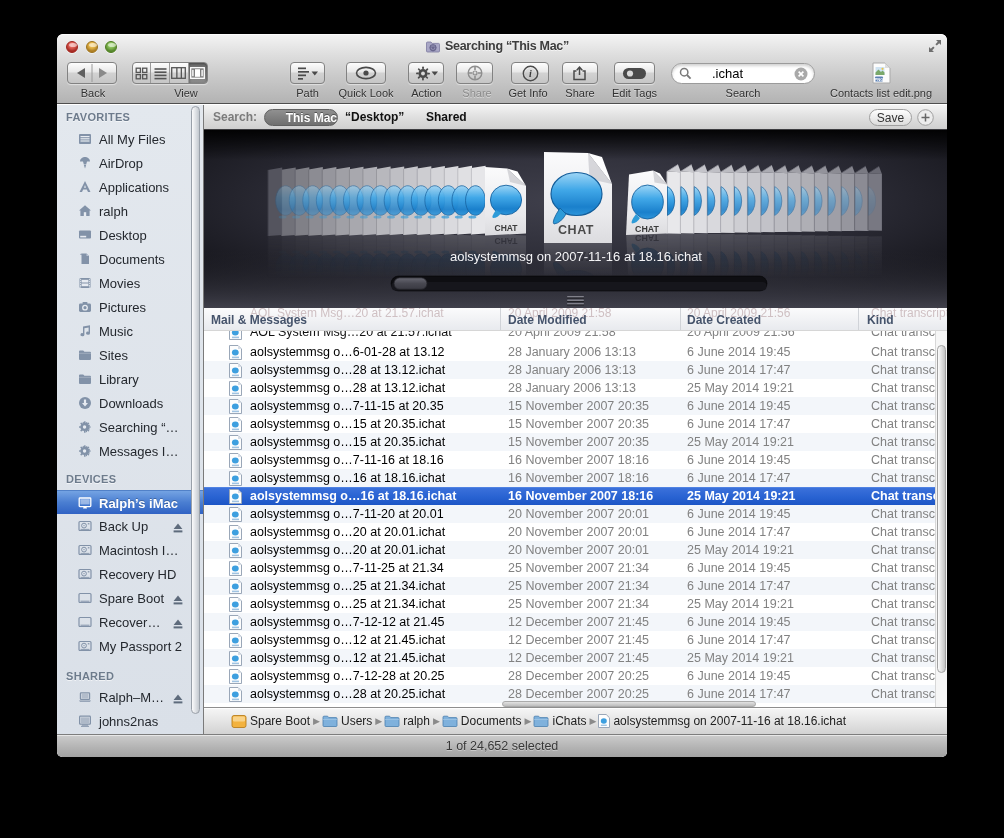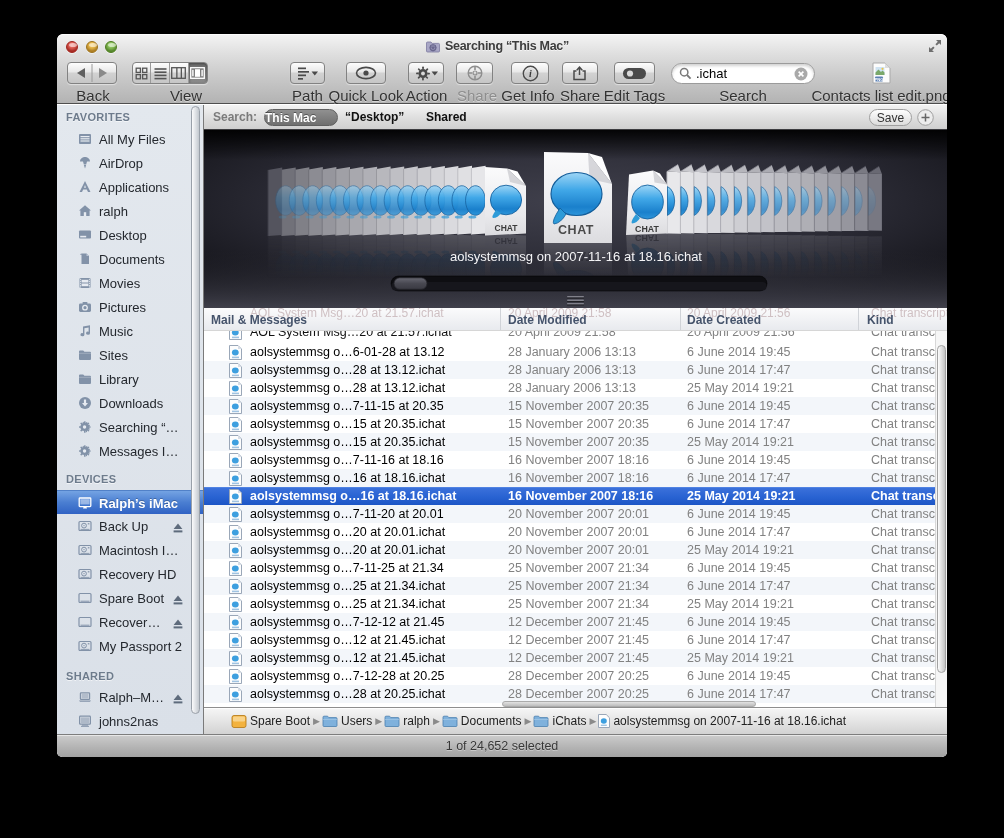--- a/index.html
+++ b/index.html
@@ -9,21 +9,21 @@
   background:linear-gradient(180deg,#f4f4f4 0%,#dedede 30%,#c9c9c9 62%,#b3b3b3 100%);
   border-bottom:1px solid #4e4e4e; border-radius:6px 6px 0 0;
   box-shadow:inset 0 1px 0 rgba(255,255,255,0.7); }
 .tl { position:absolute; top:6.5px; width:12px; height:12px; border-radius:50%; }
 .tl i { position:absolute; left:2px; top:1px; width:8px; height:4px; border-radius:50%; background:rgba(255,255,255,0.55); }
 #title { position:absolute; top:5px; left:388px; letter-spacing:-0.3px; font-size:12.5px; font-weight:bold; color:#3d3d3d; text-shadow:0 1px 0 rgba(255,255,255,0.6); }
 #fsbtn { position:absolute; right:5px; top:5px; }
 .tbtn { position:absolute; top:28px; height:22px; border:1px solid #828282; border-radius:4px;
   background:linear-gradient(180deg,#fdfdfd,#e8e8e8 45%,#d2d2d2 50%,#c6c6c6);
   box-shadow:0 1px 1px rgba(255,255,255,0.5); display:flex; align-items:center; justify-content:center; }
-.tlab { position:absolute; top:53px; font-size:15px; color:#323232; text-shadow:0 1px 0 rgba(255,255,255,0.45); transform:translateX(-50%); white-space:nowrap;text-align:right; }
+.tlab { position:absolute; top:53px; font-size:11px; color:#323232; text-shadow:0 1px 0 rgba(255,255,255,0.45); transform:translateX(-50%); white-space:nowrap;text-align:right; }
 .tlab.dis { color:#8e8e8e; }
 #sbar { position:absolute; left:0; top:71px; width:146px; height:630px;
   background:linear-gradient(180deg,#e3e8ee,#dae0e8); }
 #sdiv { position:absolute; left:146px; top:71px; width:1px; height:630px; background:#7a7a7a; }
 .sbh { position:absolute; left:9px; font-size:11px; font-weight:bold; color:#6d7b8c; letter-spacing:0.3px; text-shadow:0 1px 0 rgba(255,255,255,0.6); }
 .sbi { position:absolute; left:0; width:146px; height:24px; }
 .sbi .sic { position:absolute; left:20px; top:4px; width:16px; height:16px; }
 .sbi .slb { position:absolute; left:42px; top:5px; font-size:13px; color:#24282e; white-space:nowrap; }
 .sbi .ej { position:absolute; left:115px; top:6px; }
 .sbi.sel { background:linear-gradient(180deg,#74a3e3,#4a7ed1 50%,#3063c4); border-top:1px solid #5181c8; }
@@ -187,21 +187,21 @@
         <rect x="1" y="1" width="23" height="11" rx="5.5" fill="#4a4a4a"></rect>
         <circle cx="8" cy="6.5" r="3.1" fill="#d9d9d9"></circle>
       </svg>
     </div>
 <div style="position:absolute;left:614px;top:29px;width:144px;height:21px;border-radius:11px;
 background:#fff;border:1px solid #9b9b9b;box-shadow:inset 0 2px 3px rgba(0,0,0,0.18);display:flex;align-items:center">
 <svg style="margin-left:7px" width="13" height="13" viewBox="0 0 13 13">
         <circle cx="5.2" cy="5.2" r="3.7" fill="none" stroke="#7a7a7a" stroke-width="1.5"></circle>
         <line x1="8" y1="8" x2="11.6" y2="11.6" stroke="#7a7a7a" stroke-width="1.8"></line>
       </svg>
-<span style="font-size:13px;color:#000;margin-left:4px">.ichat</span>
+<span style="font-size:13px;color:#000;margin-left:20px">.ichat</span>
 <svg style="position:absolute;right:6px" width="14" height="14" viewBox="0 0 14 14">
         <circle cx="7" cy="7" r="6.5" fill="#a9a9a9"></circle>
         <path d="M4.6 4.6 L9.4 9.4 M9.4 4.6 L4.6 9.4" stroke="#fff" stroke-width="1.6"></path>
       </svg>
 </div>
 <svg style="position:absolute;left:815px;top:28px" width="19" height="22" viewBox="0 0 19 22">
 <path d="M1 1 L13 1 L18 6 L18 21 L1 21 Z" fill="#fcfcfc" stroke="#aaa" stroke-width="1"></path>
 <path d="M13 1 L18 6 L13 6 Z" fill="#ddd"></path>
 <rect x="3.5" y="5" width="9" height="8" fill="#cfe3f2"></rect>
 <path d="M3.5 10.5 L6.5 7.5 L9 10 L10.5 8.5 L12.5 10.5 L12.5 13 L3.5 13 Z" fill="#7aa86a"></path>
@@ -449,21 +449,21 @@
           </svg></span>
         <span class="slb">johns2nas</span>
       </div>
     </div>
 <div id="sscroll"></div>
 <div id="sdiv"></div>
 <div id="srow">
 <span class="lab" style="left:9px;color:#7b7b7b">Search:</span>
 <span style="position:absolute;left:60px;top:4px;width:74px;height:17px;border-radius:9px;
 background:linear-gradient(180deg,#909090,#6f6f6f);border:1px solid #606060;color:#fff;font-size:12px;font-weight:bold;
-text-align:left;line-height:16px;text-shadow:0 -1px 0 rgba(0,0,0,0.4)">This Mac</span>
+text-align:right;line-height:16px;text-shadow:0 -1px 0 rgba(0,0,0,0.4)">This Mac</span>
 <span class="lab" style="left:141px;color:#111">“Desktop”</span>
 <span class="lab" style="left:222px;color:#111">Shared</span>
 <span style="position:absolute;left:665px;top:4px;width:43px;height:17px;border-radius:9px;
 background:linear-gradient(180deg,#fefefe,#dcdcdc);border:1px solid #9f9f9f;color:#333;font-size:12px;
 text-align:center;line-height:16px">Save</span>
 <svg style="position:absolute;left:713px;top:4px" width="17" height="17" viewBox="0 0 17 17">
 <circle cx="8.5" cy="8.5" r="7.8" fill="#ececec" stroke="#9f9f9f" stroke-width="1"></circle>
 <path d="M8.5 4.5 L8.5 12.5 M4.5 8.5 L12.5 8.5" stroke="#666" stroke-width="1.5"></path>
       </svg>
 </div>

